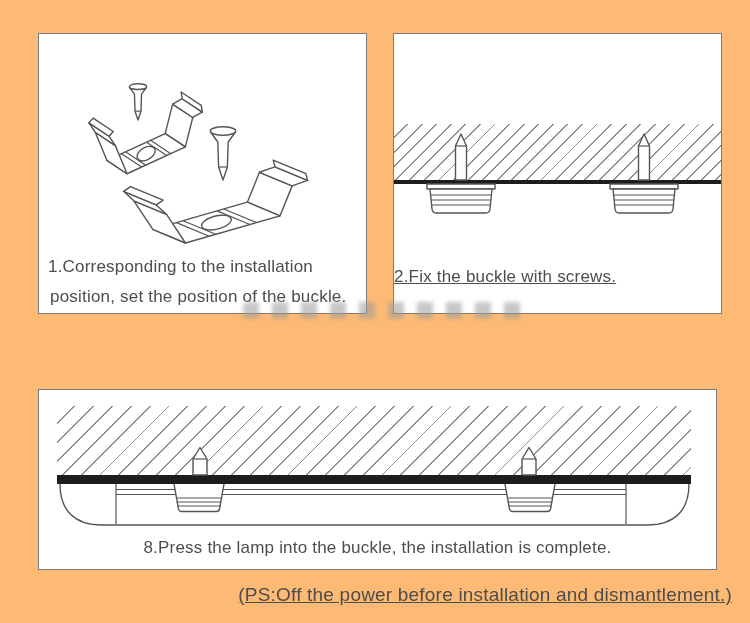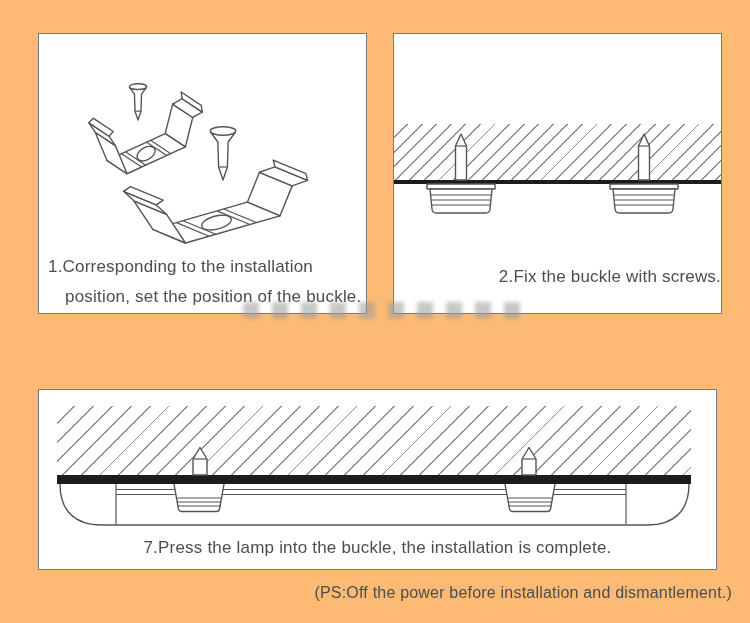--- a/index.html
+++ b/index.html
@@ -4,24 +4,24 @@
 <style>
   html,body{margin:0;padding:0;background:#ffffff;}
   .stage{position:relative;width:750px;height:623px;background:#fdba74;overflow:hidden;
          font-family:"Liberation Sans",sans-serif;color:#4d4d4d;}
   .panel{position:absolute;border:1px solid #7a7a7a;background:#fff;box-sizing:border-box;}
   #panel1{left:38px;top:33px;width:329px;height:281px;}
   #panel2{left:393px;top:33px;width:329px;height:281px;}
   #panel3{left:38px;top:389px;width:679px;height:181px;}
   .caption{position:absolute;font-size:17px;line-height:20px;color:#4d4d4d;letter-spacing:.2px;}
   #cap1{left:9px;top:218px;line-height:30px;}
-  #cap1 .l2{margin-left:17px;}
-  #cap2{left:0;right:0;top:233px;text-align:right;}
+  #cap1 .l2{margin-left:2px;}
+  #cap2{left:0;right:0;top:233px;text-align:left;text-decoration:underline;}
   #cap3{left:0;right:0;top:148px;text-align:center;}
-  #psnote{position:absolute;right:18px;top:584px;font-size:16px;color:#4d4d4d;letter-spacing:.2px;}
+  #psnote{position:absolute;right:18px;top:584px;font-size:19px;color:#4d4d4d;letter-spacing:.2px;text-decoration:underline;}
   .hatch{position:absolute;background-image:repeating-linear-gradient(135deg,
           transparent 0,transparent 9px,#8f8f8f 9px,#8f8f8f 10.3px);}
   #hatch2{left:0;right:0;top:90px;height:56px;}
   #hatch3{left:18px;top:16px;width:634px;height:69px;
           background-image:repeating-linear-gradient(135deg,
           transparent 0,transparent 12px,#8f8f8f 12px,#8f8f8f 13.3px);}
   .bar{position:absolute;background:#1d1d1d;}
   #bar2{left:0;right:0;top:146px;height:4px;}
   #bar3{left:18px;top:85px;width:634px;height:9px;}
   svg.overlay{position:absolute;left:0;top:0;}
@@ -121,18 +121,18 @@
       </g>
       <g>
         <path class="lineart" d="M135,94 L139.5,119 Q140,121.5 142.5,121.5 L177.5,121.5 Q180,121.5 180.5,119 L185,94"></path>
         <path class="lineonly" d="M137,108 H183 M137.7,112 H182.3 M138.4,116 H181.6"></path>
       </g>
       <g>
         <path class="lineart" d="M466,94 L470.5,119 Q471,121.5 473.5,121.5 L508.5,121.5 Q511,121.5 511.5,119 L516,94"></path>
         <path class="lineonly" d="M468,108 H514 M468.7,112 H513.3 M469.4,116 H512.6"></path>
       </g>
     </svg>
-    <div class="caption" id="cap3">7.Press the lamp into the buckle, the installation is complete.</div>
+    <div class="caption" id="cap3">8.Press the lamp into the buckle, the installation is complete.</div>
   </div>
 
   <div id="psnote">(PS:Off the power before installation and dismantlement.)</div>
 
 </div>
 
 </body></html>

